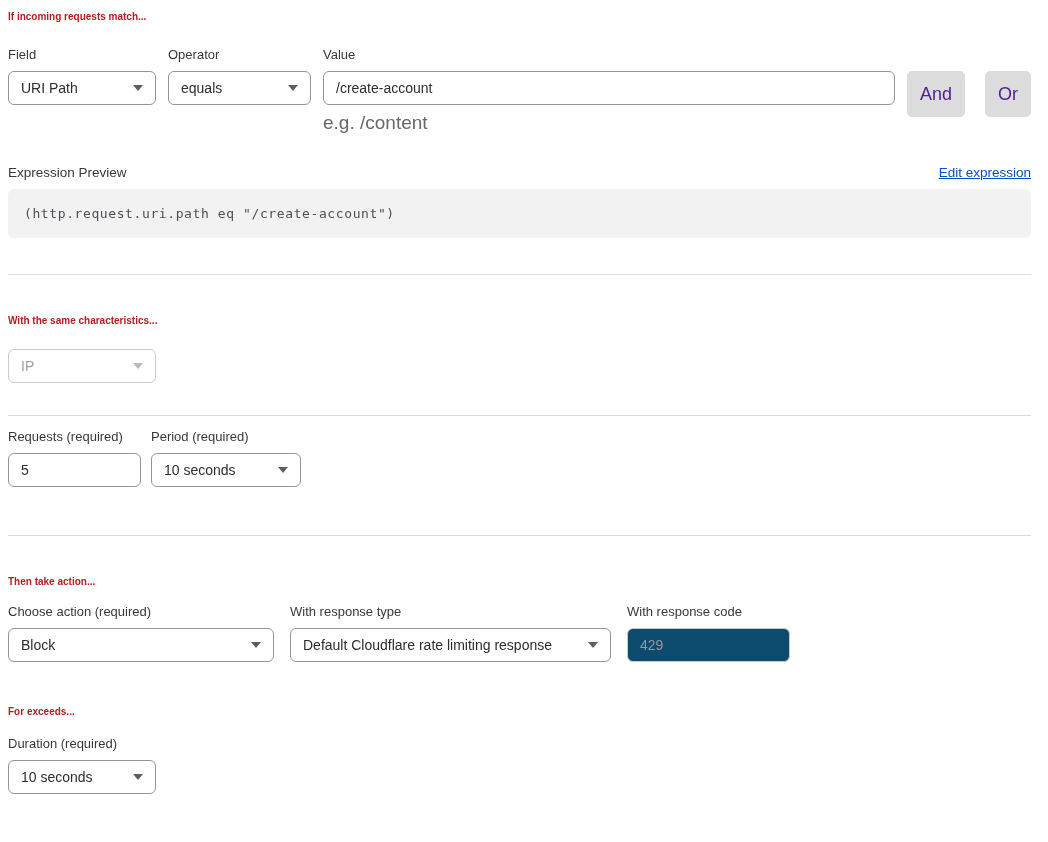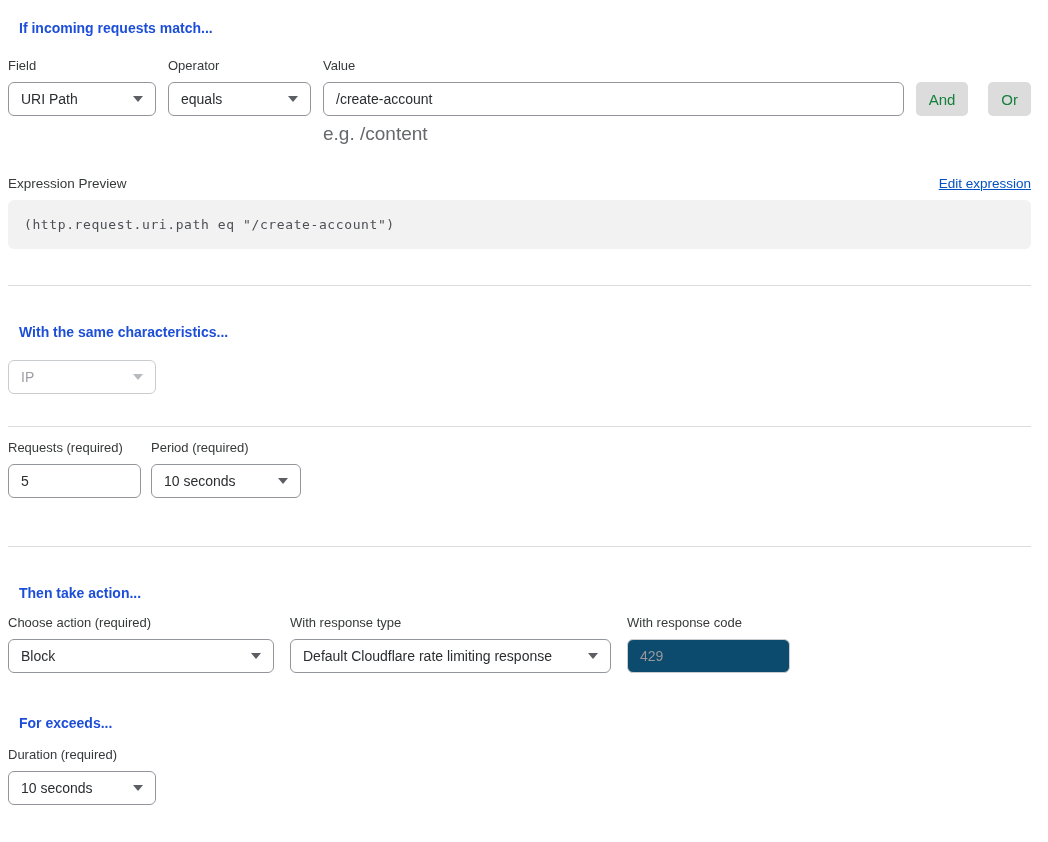--- a/index.html
+++ b/index.html
@@ -5,25 +5,25 @@
   * { box-sizing: border-box; }
   html, body { margin: 0; padding: 0; background: #ffffff; }
   body {
     font-family: "Liberation Sans", sans-serif;
     color: #36393a;
     width: 1048px;
   }
   .page { padding: 8px 17px 20px 8px; }
 
   .section-heading {
-    font-size: 14px;
+    font-size: 10px;
     line-height: 18px;
     font-weight: 700;
-    color: #1d4ed8;
-    margin: 11px;
+    color: #b91c1c;
+    margin: 0;
   }
 
   .form-row { display: flex; align-items: flex-start; }
   .field-group { display: flex; flex-direction: column; }
   .field-label {
     font-size: 13px;
     line-height: 16px;
     color: #36393a;
     margin-bottom: 8px;
     white-space: nowrap;
@@ -54,26 +54,26 @@
   }
   .select.disabled { border-color: #c9cccf; color: #9b9ea3; cursor: default; }
   .select.disabled .caret { border-top-color: #b6b9bd; }
   input.disabled {
     background: #0c4a6e;
     border-color: #c9cccf;
     color: #97999d;
   }
 
   .btn {
-    height: 34px;
+    height: 46px;
     border: none;
     border-radius: 5px;
     background: #dcdcdc;
-    color: #15803d;
-    font-size: 15px;
+    color: #4c1d95;
+    font-size: 18px;
     padding: 0 13px;
     cursor: pointer;
     font-family: "Liberation Sans", sans-serif;
   }
   .btn-offset { margin-top: 24px; }
 
   .hint { font-size: 19px; color: #66686c; margin-top: 7px; }
 
   .preview-row {
     display: flex;

